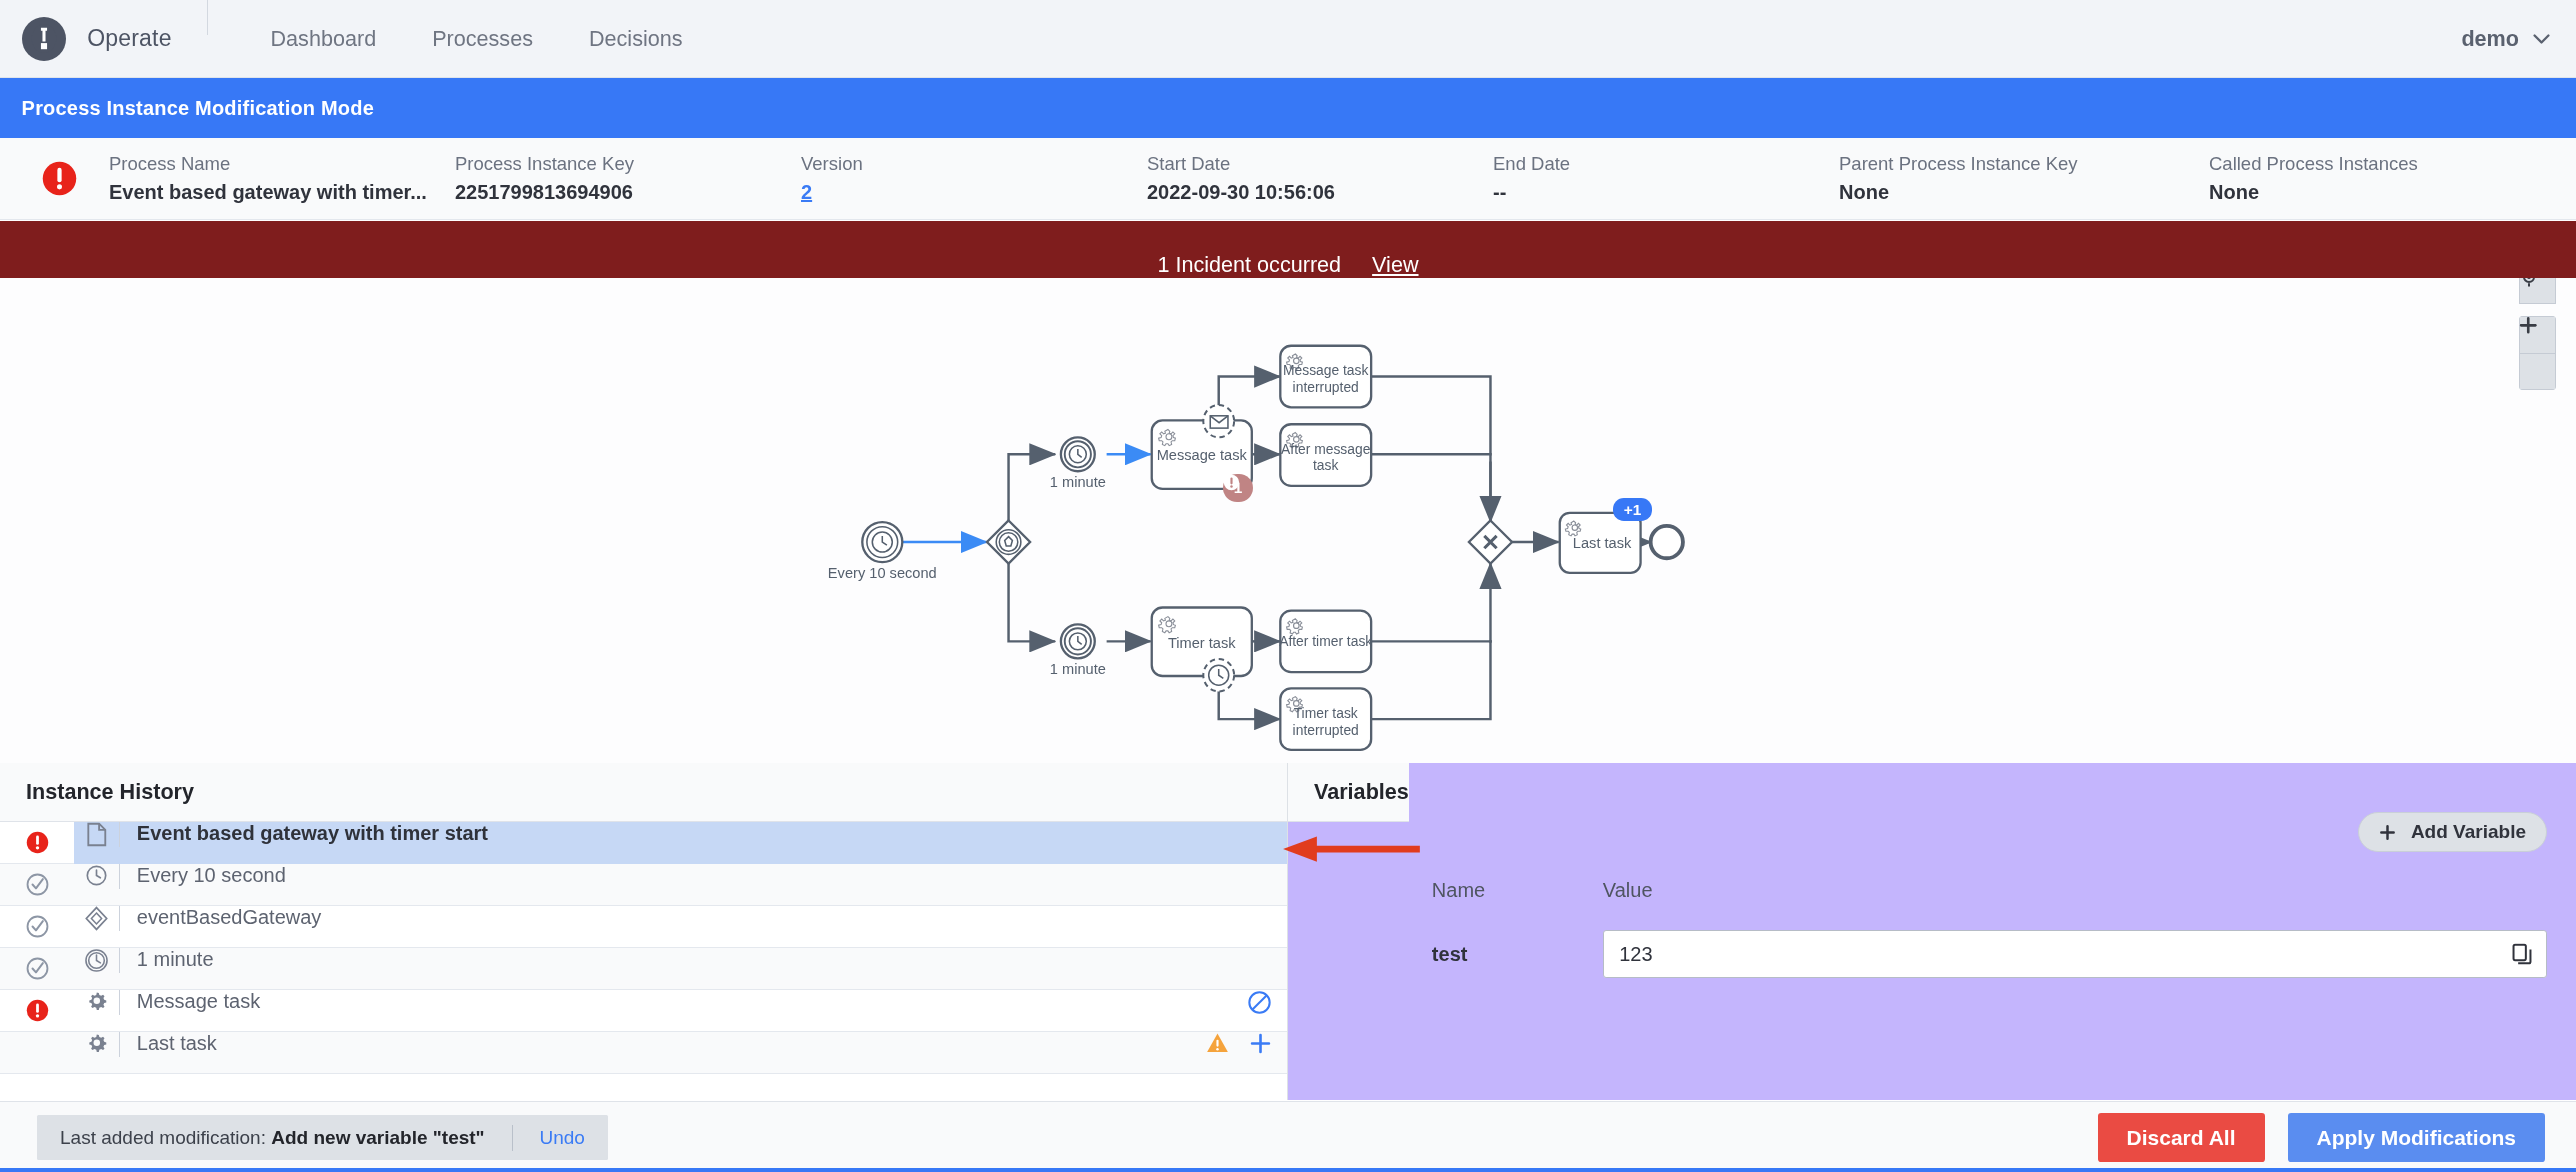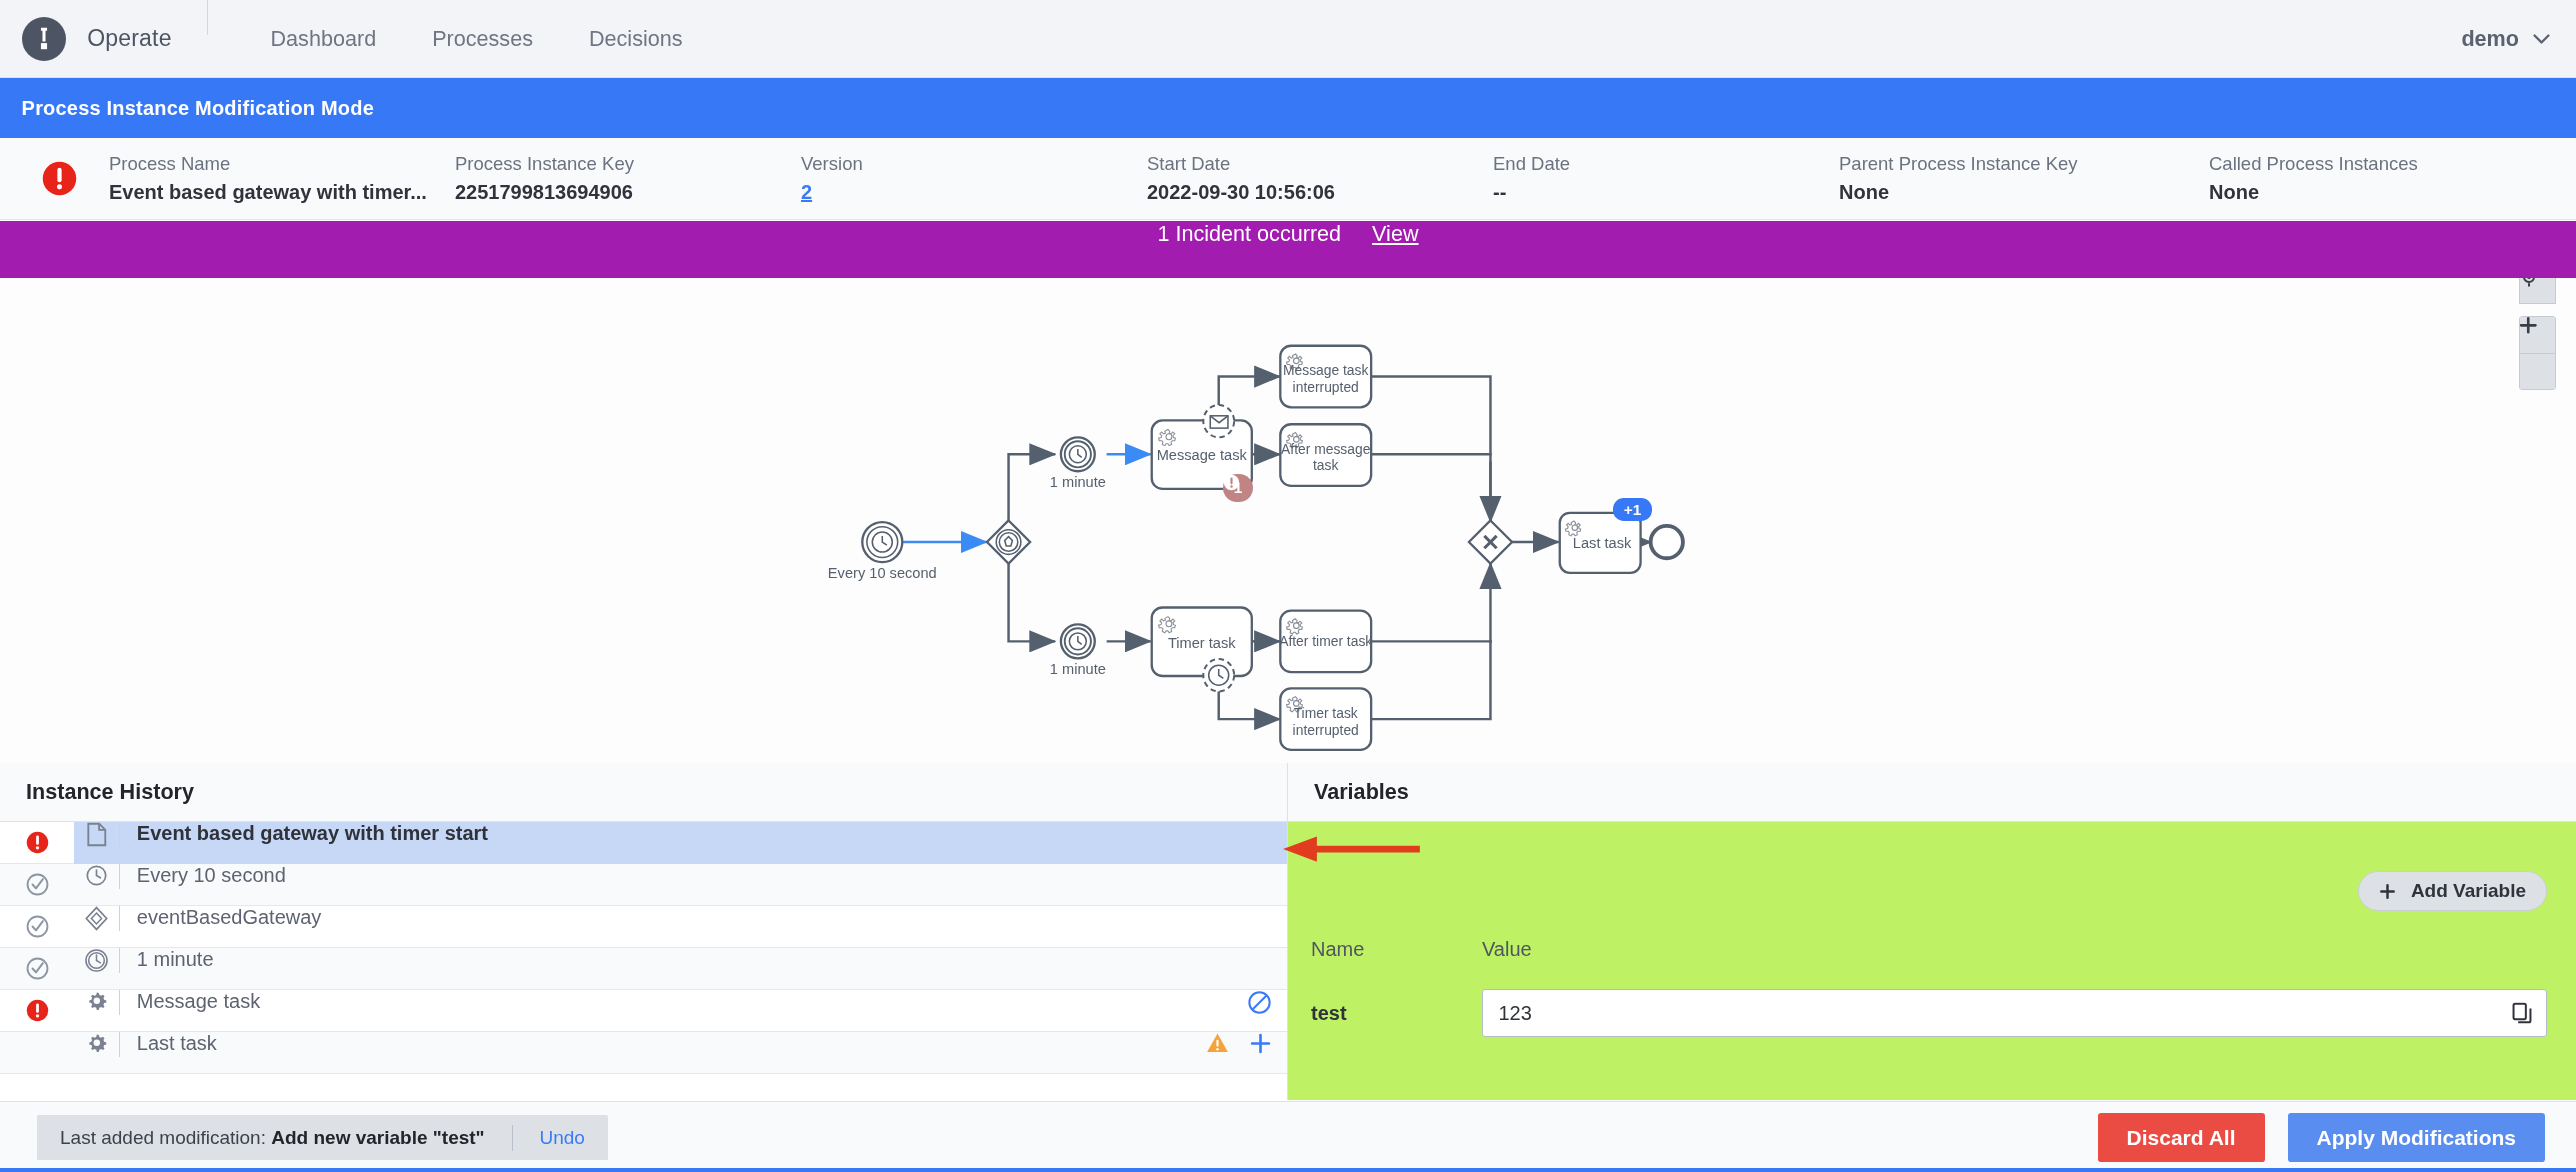--- a/index.html
+++ b/index.html
@@ -53,21 +53,21 @@
   .meta-col { display:flex; flex-direction:column; }
   .meta-label { font-size:18.5px; color:#6b7280; font-weight:400; margin-bottom:6.2px; white-space:nowrap;}
   .meta-value { font-size:20px; color:#30333c; font-weight:700; white-space:nowrap;}
   .meta-value.link { color:#3a7bf5; font-weight:700; text-decoration:underline; cursor:pointer;}
   .mc0{width:346px;} .mc1{width:346px;} .mc2{width:346px;} .mc3{width:346px;}
   .mc4{width:346px;} .mc5{width:370px;} .mc6{width:auto;}
 
   
   .incbar {
     position:absolute; left:0; top:221px; width:2576px; height:57px;
-    background:#a21caf; display:flex; align-items:flex-start; justify-content:center; gap:31px;
+    background:#7f1d1d; display:flex; align-items:flex-end; justify-content:center; gap:31px;
   }
   .incbar-text { color:#fff; font-size:21.6px; font-weight:400; }
   .incbar-link { color:#fff; font-size:21.6px; text-decoration:underline; cursor:pointer; }
 
   
   .diagram {
     position:absolute; left:0; top:278px; width:2576px; height:485px;
     background:#fdfdfe; overflow:hidden;
   }
   .diagram svg { position:absolute; left:0; top:0; }
@@ -78,21 +78,21 @@
     display:flex; align-items:center; justify-content:center; cursor:pointer;
   }
   .zc-reset { top:-9.2px; border-radius:3.9px; }
   .zc-group { border-radius:3.9px; overflow:hidden; }
   .zc-group .zoom-btn { border-radius:0; border-bottom:none; }
   .zc-group .zoom-btn:last-child { border-bottom:0.8px solid #c5cbd4; }
 
   
   .lower { position:absolute; left:0; top:763px; width:2576px; height:337px; display:flex; }
   .pane-left { width:1288px; border-right:0.8px solid #dde1e6; display:flex; flex-direction:column; background:#fff;}
-  .pane-right { flex:1; display:flex; flex-direction:column; background:#bef264;}
+  .pane-right { flex:1; display:flex; flex-direction:row; background:#c4b5fd;}
   .pane-head {
     height:59px; background:#f9fafb; border-bottom:0.8px solid #dfe3e9;
     display:flex; align-items:center;
   }
   .pane-title { font-size:21.6px; font-weight:700; color:#23252b; margin-left:26px; }
 
   .hist-list { flex:1; overflow:hidden; }
   .hist-row {
     display:flex; align-items:center; height:42px;
     border-bottom:0.8px solid #e4e8ee; position:relative;

